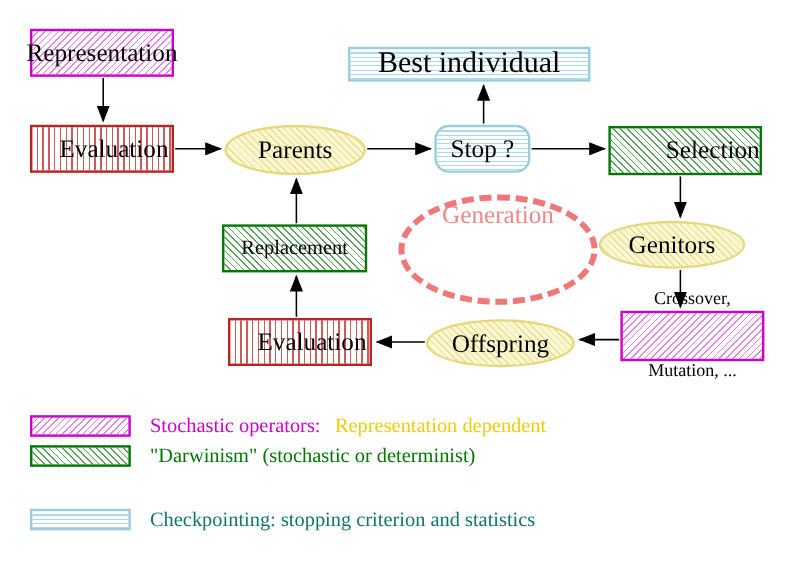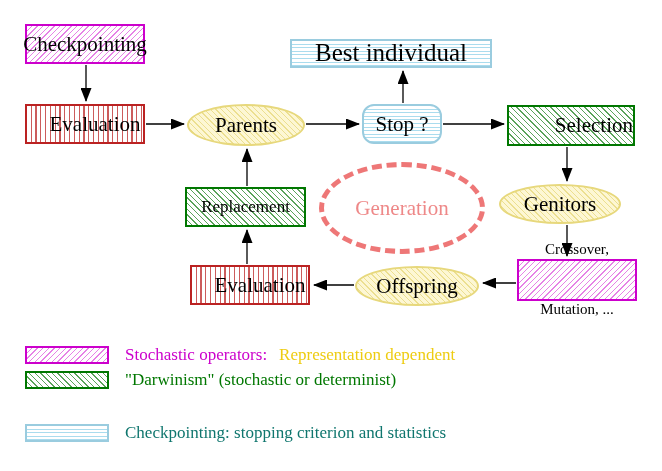--- a/index.html
+++ b/index.html
@@ -30,23 +30,23 @@
     background:repeating-linear-gradient(180deg,#ffffff 0 2.6px,#aadcee 2.6px 3.6px);
   }
   .ellipse-yellow{
     border:2px solid #e7d87c;border-radius:50%;
     background:repeating-linear-gradient(45deg,#fdf7d4 0 3px,#ecdf90 3px 4px);
   }
   .rounded{border-radius:12px;}
   .small-label{font-size:15px;}
   
   #generation{
-    position:absolute;left:319px;top:162px;width:166px;height:92px;box-sizing:border-box;
+    position:absolute;left:332px;top:162px;width:166px;height:92px;box-sizing:border-box;
     border:5px dashed #ee7777;border-radius:50%;
-    display:flex;align-items:center;justify-content:center;
+    display:flex;justify-content:center;
     color:#ee8888;font-size:21px;
   }
   
   #arrows{position:absolute;left:0;top:0;width:662px;height:471px;pointer-events:none;}
   
   .legend-row{position:absolute;left:25px;height:18px;display:flex;align-items:center;}
   .swatch{width:80px;height:14px;box-sizing:content-box;margin-right:16px;flex:0 0 auto;}
   .legend-label{font-size:17px;white-space:nowrap;}
   .t-magenta{color:#cc00cc;}
   .t-gold{color:#eecc11;margin-left:12px;}
@@ -72,21 +72,21 @@
     <line x1="443" y1="124" x2="504" y2="124" stroke="#000" stroke-width="1.3" marker-end="url(#ah)"></line>
     <line x1="567" y1="147" x2="567" y2="181" stroke="#000" stroke-width="1.3" marker-end="url(#ah)"></line>
     <line x1="567" y1="225" x2="567" y2="256" stroke="#000" stroke-width="1.3" marker-end="url(#ah)"></line>
     <line x1="516" y1="283" x2="483" y2="283" stroke="#000" stroke-width="1.3" marker-end="url(#ah)"></line>
     <line x1="354" y1="285" x2="314" y2="285" stroke="#000" stroke-width="1.3" marker-end="url(#ah)"></line>
     <line x1="247" y1="264" x2="247" y2="230" stroke="#000" stroke-width="1.3" marker-end="url(#ah)"></line>
     <line x1="247" y1="186" x2="247" y2="149" stroke="#000" stroke-width="1.3" marker-end="url(#ah)"></line>
   </svg>
 
   <div class="node hatch-magenta" style="left:25px;top:24px;width:120px;height:40px;">
-    <span>Checkpointing</span>
+    <span>Representation</span>
   </div>
 
   <div class="node stripe-red" style="left:25px;top:104px;width:120px;height:40px;">
     <span>Evaluation</span>
   </div>
 
   <div class="node ellipse-yellow" style="left:187px;top:104px;width:118px;height:42px;">
     <span>Parents</span>
   </div>
 

